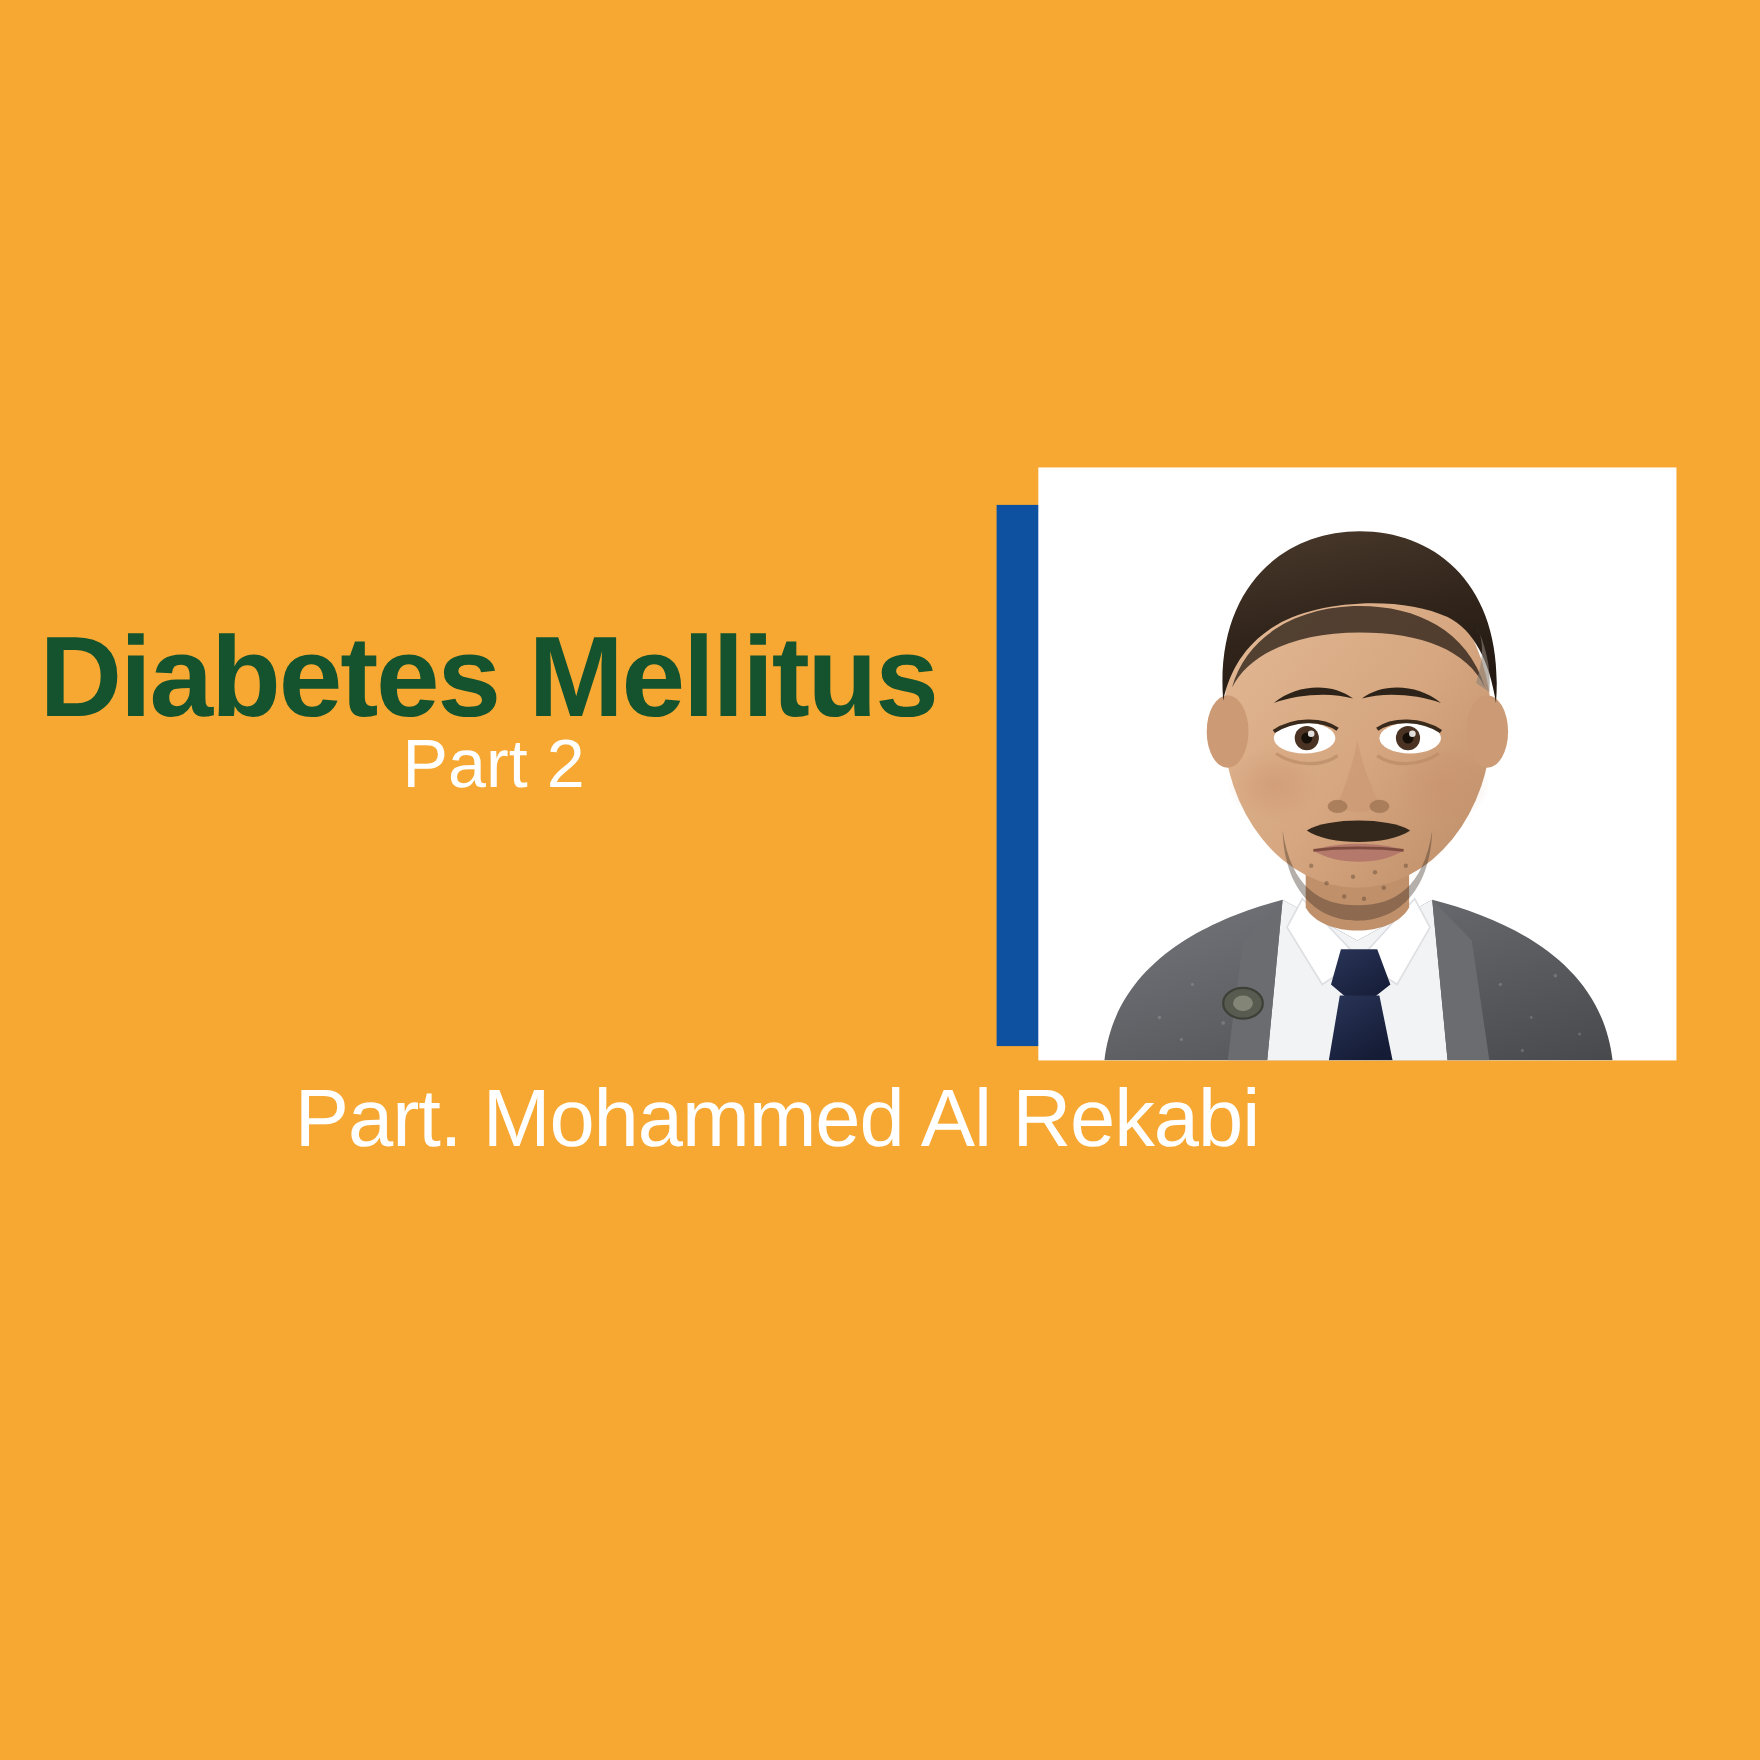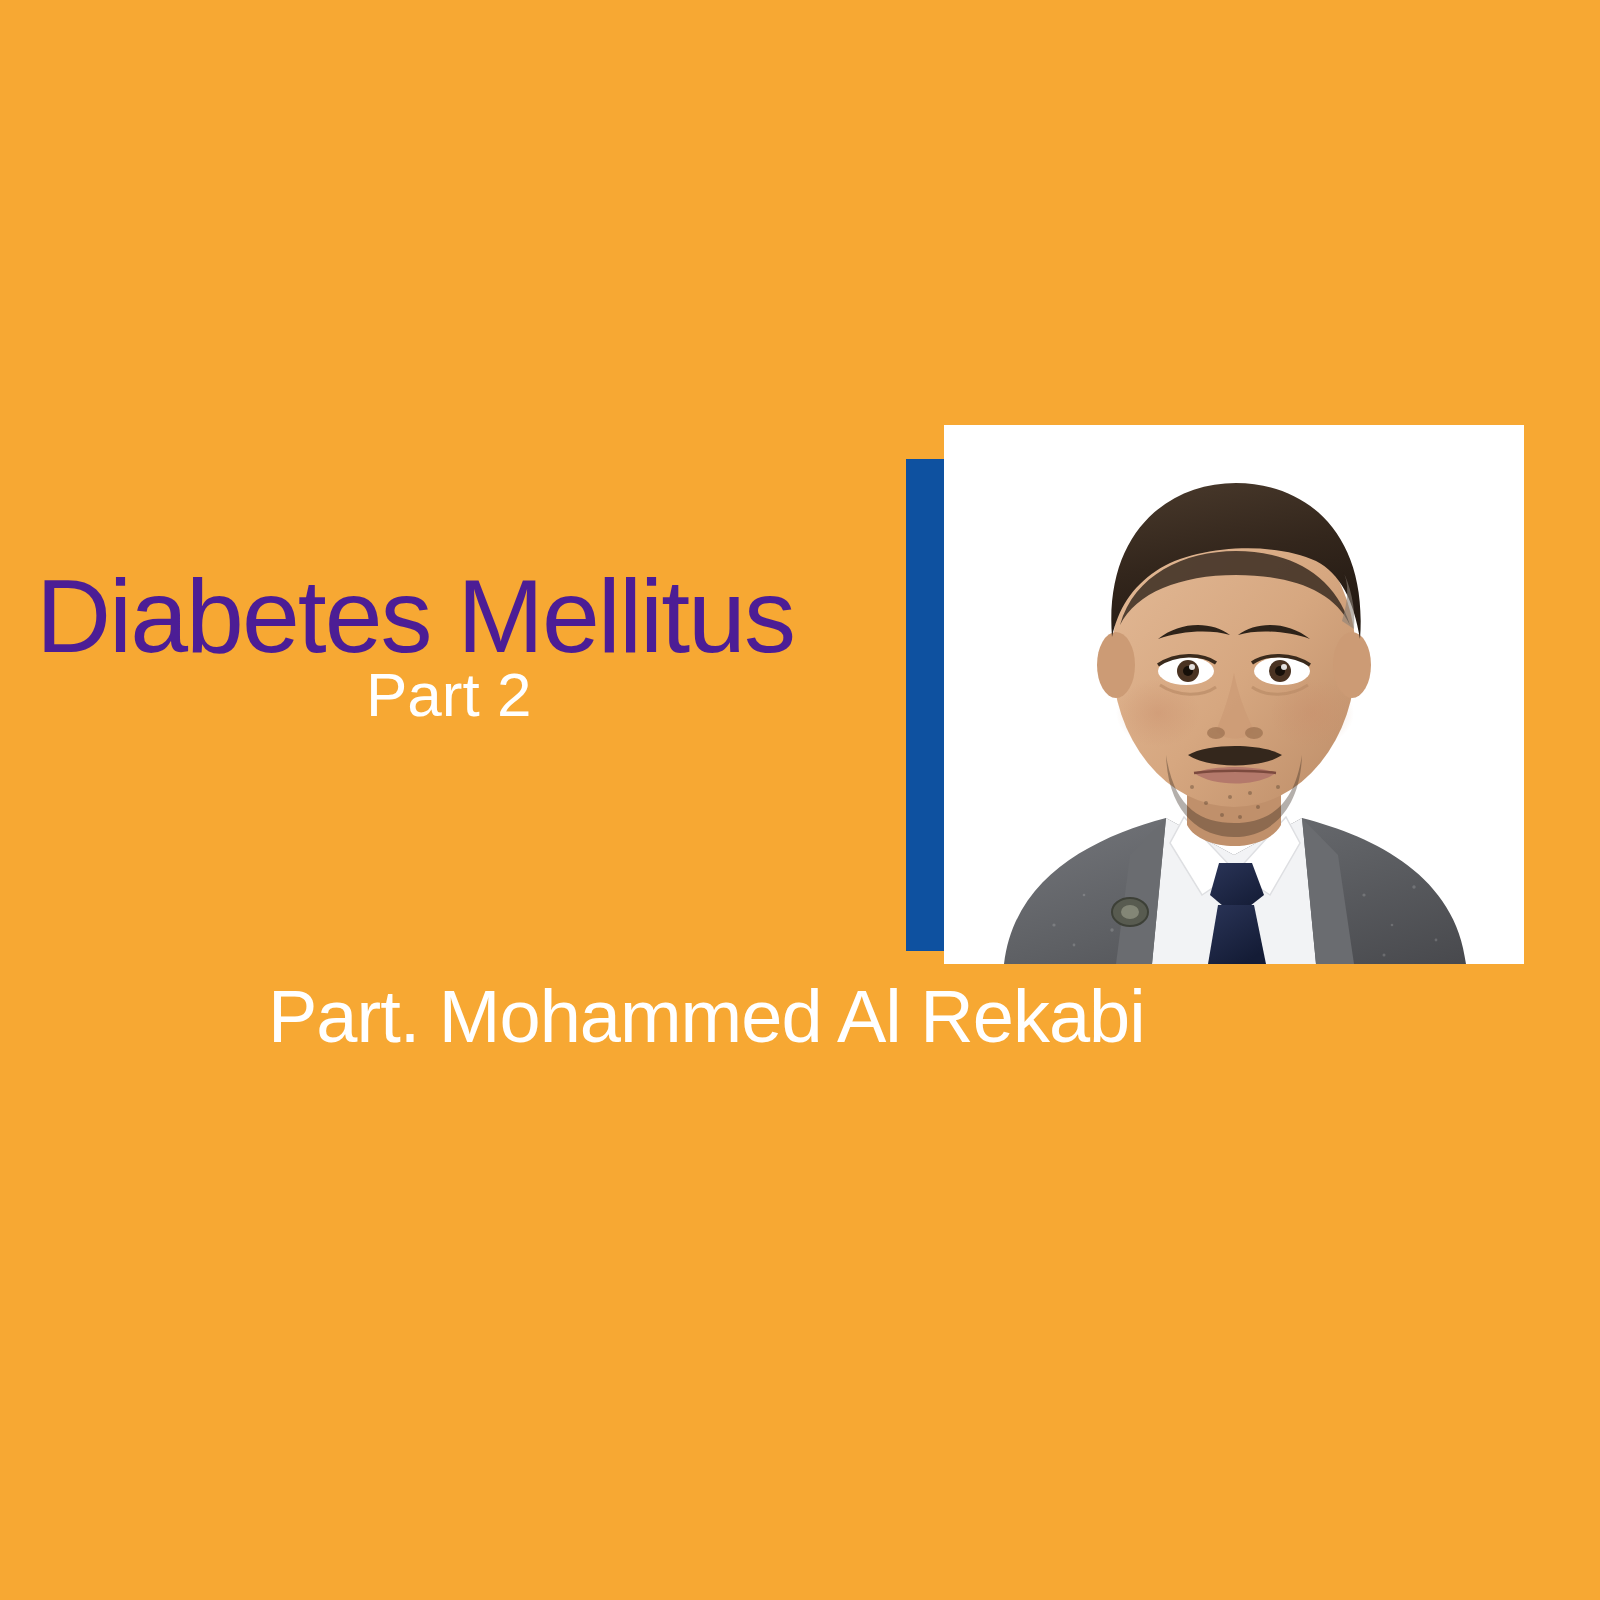--- a/index.html
+++ b/index.html
@@ -21,22 +21,22 @@
     background: #F7A833;
   }
 
   
   .title {
     position: absolute;
     left: 36px;
     top: 564px;
     font-size: 104px;
     line-height: 1.0;
-    font-weight: normal;
-    color: #4c1d95;
+    font-weight: bold;
+    color: #14532d;
     letter-spacing: -2px;
     white-space: nowrap;
   }
 
   .subtitle {
     position: absolute;
     left: 366px;
     top: 664px;
     font-size: 62px;
     line-height: 1.0;

